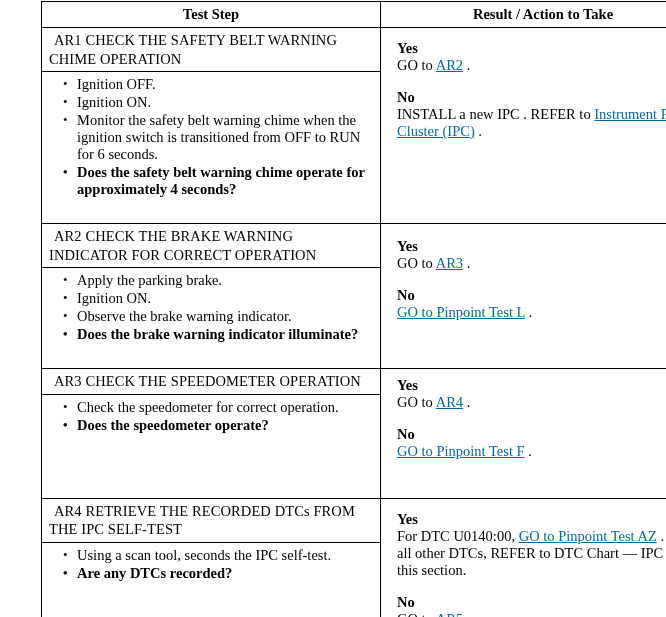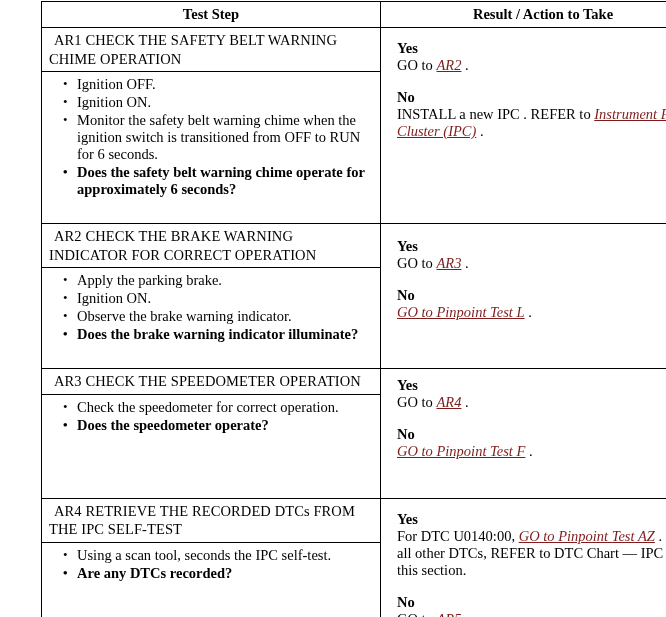--- a/index.html
+++ b/index.html
@@ -98,24 +98,23 @@
     margin: 0;
     line-height: 17px;
   }
   .answer-body {
     margin: 0 0 0 0;
     line-height: 17px;
   }
   .gap { height: 15px; line-height: 15px; }
 
   a.xref, .xref {
-    color: #7f1d1d;
+    color: #0369a1;
     text-decoration: underline;
     cursor: pointer;
-    font-style: italic;
   }
 
   .pad-top-1 { padding-top: 12px; }
   .pad-top-2 { padding-top: 14px; }
   .pad-top-3 { padding-top: 8px; }
   .pad-top-4 { padding-top: 12px; }
 </style>
 </head>
 <body>
 
@@ -146,21 +145,21 @@
             <div class="answer-body"><span>INSTALL a new IPC . REFER to </span><a class="xref">Instrument Panel Cluster (IPC)</a><span> .</span></div>
           </span>
         </td>
       </tr>
       <tr>
         <td class="step-body">
           <ul class="steps">
             <li>Ignition OFF.</li>
             <li>Ignition ON.</li>
             <li>Monitor the safety belt warning chime when the ignition switch is transitioned from OFF to RUN for 6 seconds.</li>
-            <li class="q">Does the safety belt warning chime operate for approximately 6 seconds?</li>
+            <li class="q">Does the safety belt warning chime operate for approximately 4 seconds?</li>
           </ul>
         </td>
       </tr>
 
       <tr>
         <td class="step-title">
           <span class="lead">AR2 CHECK THE BRAKE WARNING</span><br>
           <span>INDICATOR FOR CORRECT OPERATION</span>
         </td>
         <td class="result-cell pad-top-2" rowspan="2">

